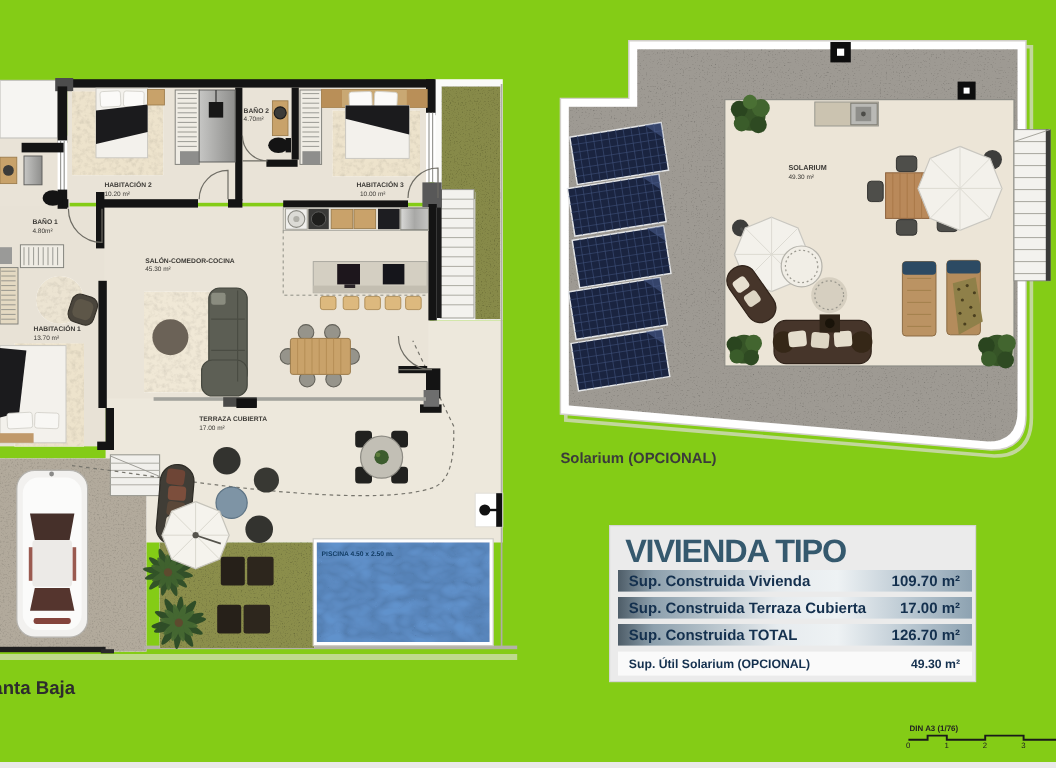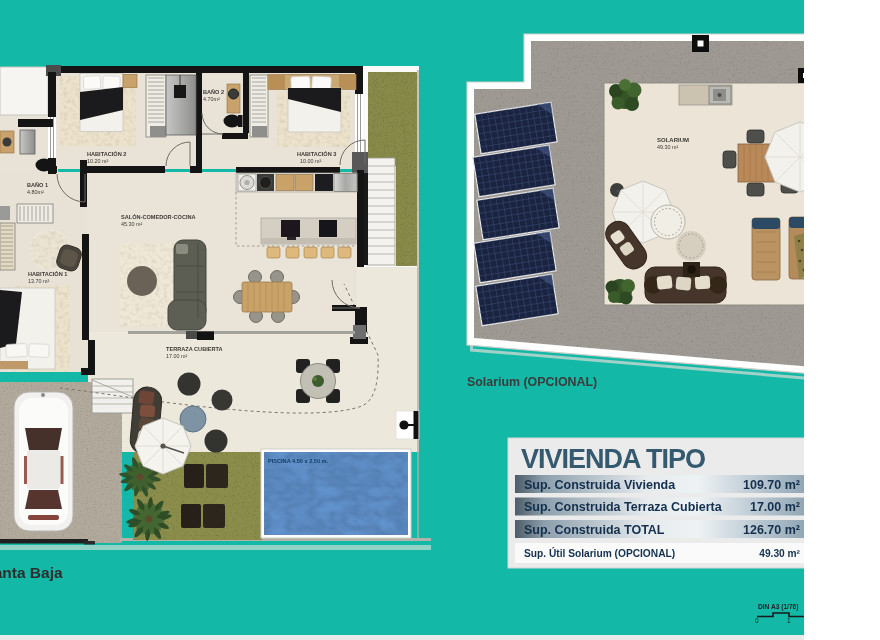--- a/index.html
+++ b/index.html
@@ -1,16 +1,16 @@
 <!DOCTYPE html>
 <html><head>
 <meta charset="utf-8">
 <style>
 html,body{margin:0;padding:0;background:#ffffff;}
-#page{position:relative;width:804px;height:640px;background:#14b8a6;overflow:hidden;font-family:"Liberation Sans",sans-serif;}
+#page{position:relative;width:880px;height:640px;background:#84cc16;overflow:hidden;font-family:"Liberation Sans",sans-serif;}
 text{font-family:"Liberation Sans",sans-serif;}
 </style>
 </head>
 <body>
 <div id="page">
 <svg width="880" height="640" viewBox="0 0 880 640" xmlns="http://www.w3.org/2000/svg">
 <defs>
 <filter id="fGrass" x="0" y="0" width="100%" height="100%">
 <feTurbulence type="fractalNoise" baseFrequency="0.9" numOctaves="2" seed="7" result="n"></feTurbulence>
 <feColorMatrix in="n" type="saturate" values="0" result="g"></feColorMatrix>

